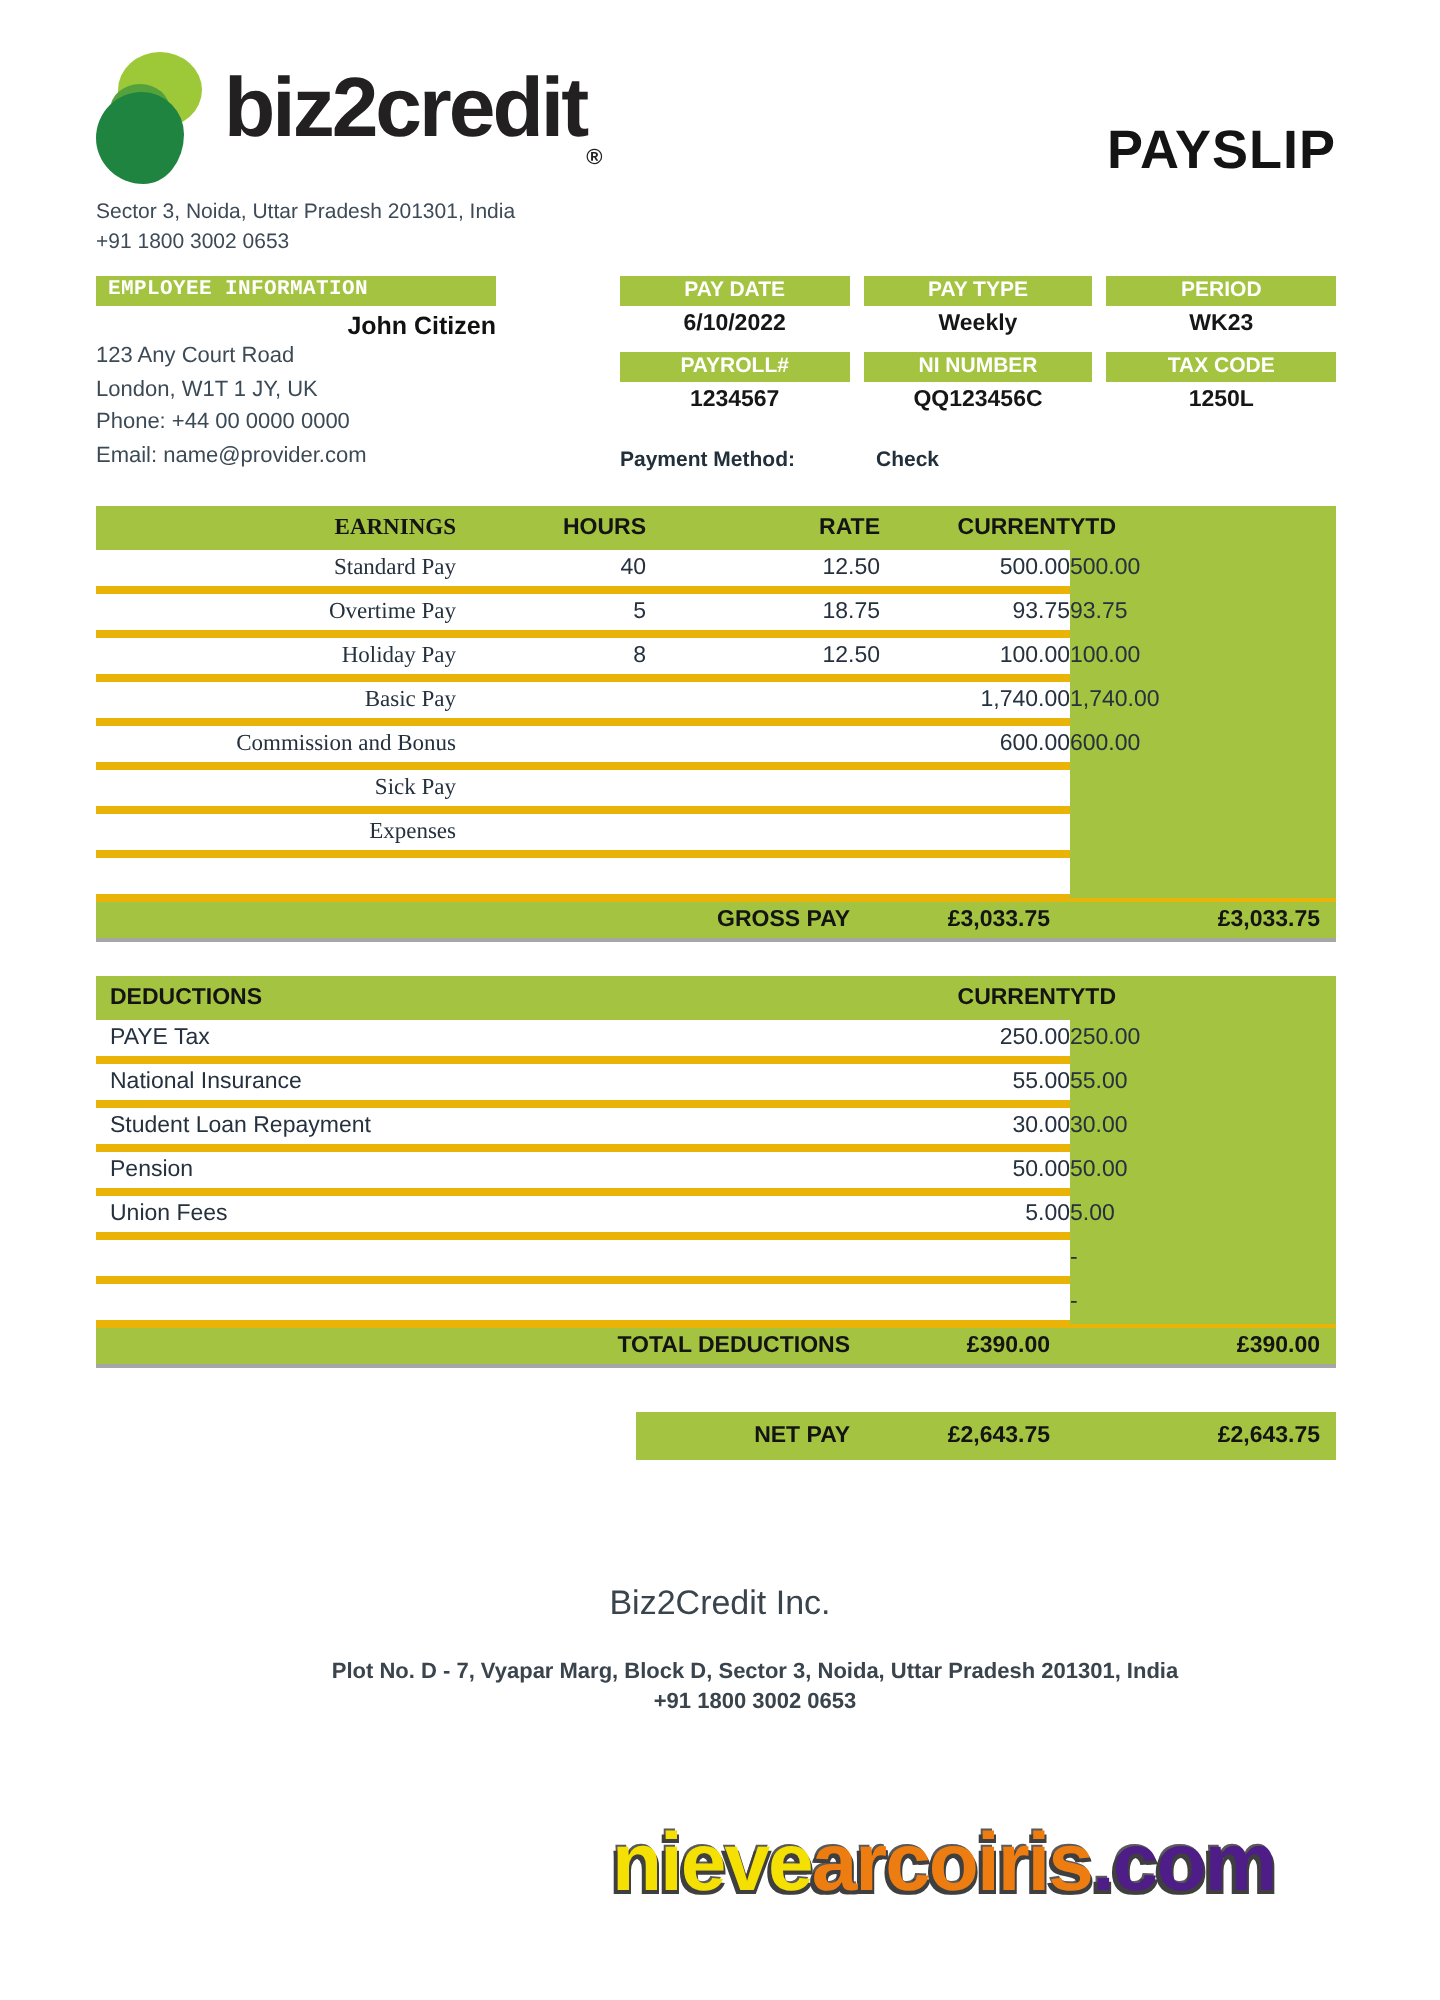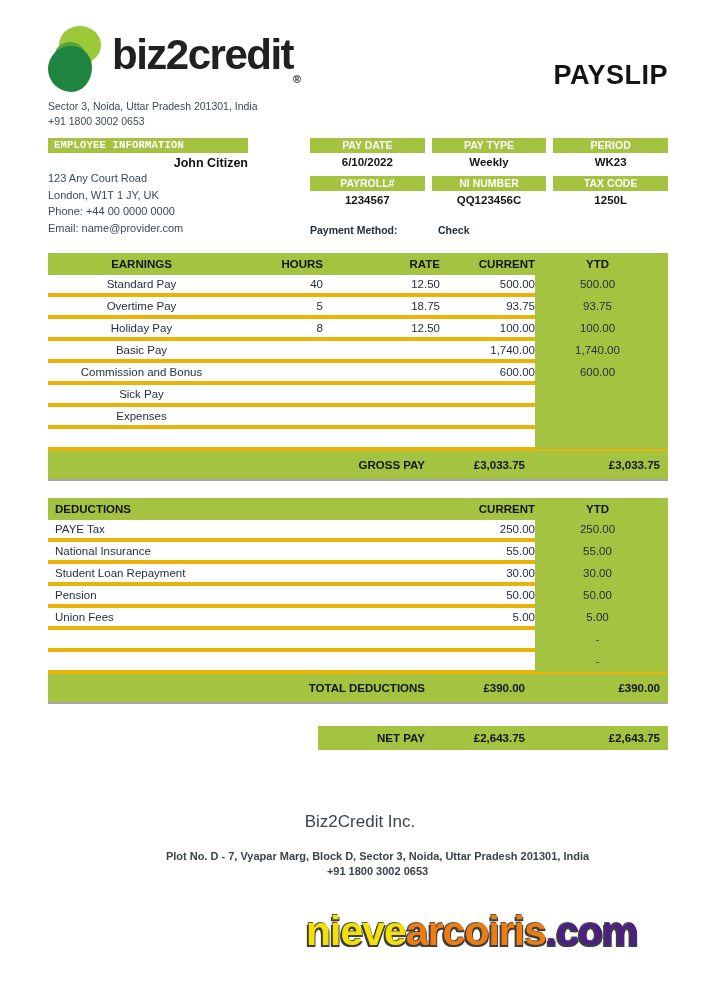--- a/index.html
+++ b/index.html
@@ -39,28 +39,28 @@
     height:19px; line-height:19px; }
   .pay-method { display:flex; margin-top:14px; font-size:10.5px; font-weight:bold; color:#22303c; }
   .pay-method .pm-label { width:128px; }
 
   
   .table { margin:17px 52px 0 48px; width:620px; }
   .trow { display:flex; align-items:center; height:22px; font-size:11.5px;
     border-bottom:4px solid #eab308; color:#25313e; }
   .trow.head { background:#a3c341; color:#141414; font-weight:bold; border-bottom:none; }
   .c { height:22px; line-height:22px; white-space:nowrap; overflow:hidden; }
-  .c.name  { flex:0 0 180px; padding-left:7px; text-align:center; }
+  .c.name  { flex:0 0 180px; padding-left:7px; text-align:right;font-family:Liberation Serif, serif; }
   .c.hours { flex:0 0 95px;  text-align:right; }
   .c.rate  { flex:0 0 117px; text-align:right; }
   .c.cur   { flex:0 0 95px;  text-align:right; }
   .c.dname { flex:0 0 392px; padding-left:7px; text-align:left; }
-  .c.ytd   { flex:1; text-align:center; background:#a3c341; padding-right:8px; }
+  .c.ytd   { flex:1; text-align:left; background:#a3c341; padding-right:8px; }
   .trow.head .c.ytd { background:transparent; }
-  .total-bar { display:flex; align-items:center; height:30px; background:#a3c341;
+  .total-bar { display:flex; align-items:center; height:20px; background:#a3c341;
     font-size:11.5px; font-weight:bold; color:#141414; border-bottom:2px solid #a6a6a6; }
   .t-label { flex:0 0 377px; text-align:right; }
   .t-cur   { flex:0 0 100px; text-align:right; }
   .t-ytd   { flex:1; text-align:right; padding-right:8px; }
 
   
   .netpay { display:flex; align-items:center; height:24px; background:#a3c341;
     margin:22px 52px 0 318px; width:350px; font-size:11.5px; font-weight:bold; color:#141414; }
   .np-label { flex:0 0 107px; text-align:right; }
   .np-cur   { flex:0 0 100px; text-align:right; }

